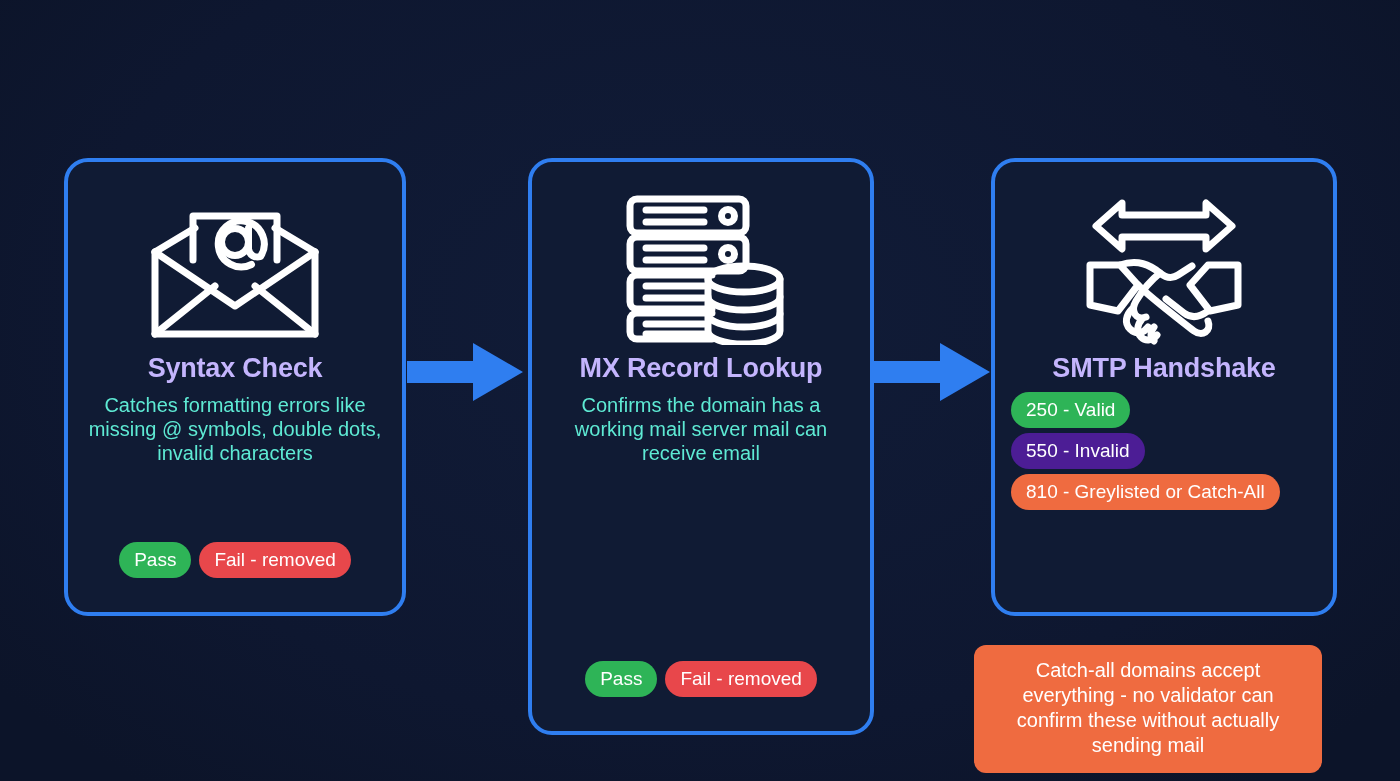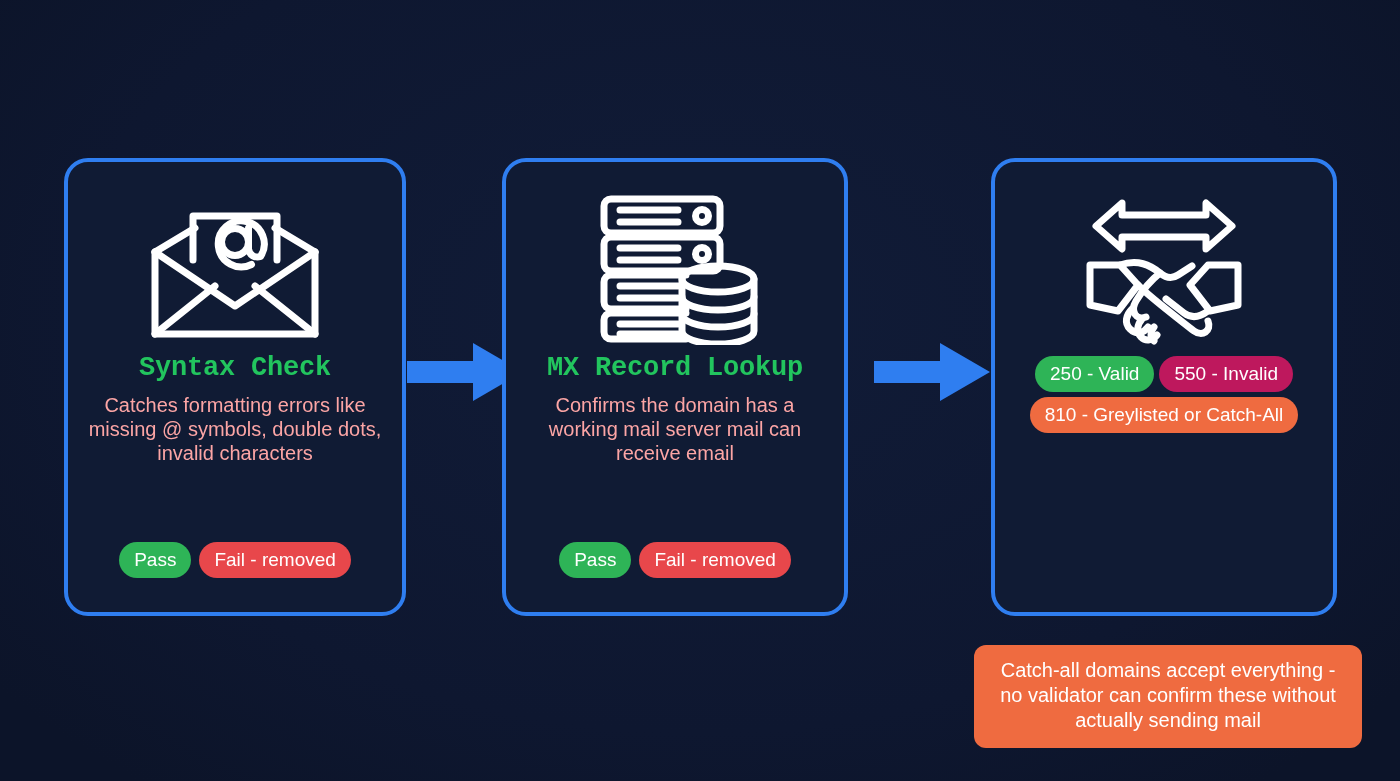--- a/index.html
+++ b/index.html
@@ -29,61 +29,60 @@
     box-sizing: border-box;
     border: 4px solid #2f7ef0;
     border-radius: 24px;
     background: #101b34;
     display: flex;
     flex-direction: column;
     align-items: center;
     padding: 24px 16px 14px 16px;
   }
   #card-0 { left: 64px;  top: 158px; width: 342px; height: 458px; }
-  #card-1 { left: 502px; top: 158px; width: 346px; height: 458px; }
+  #card-1 { left: 528px; top: 158px; width: 346px; height: 577px; }
   #card-2 { left: 991px; top: 158px; width: 346px; height: 458px; }
 
   .icon-wrap {
     height: 158px;
     display: flex;
     align-items: center;
     justify-content: center;
     margin-top: 4px;
   }
   .icon-wrap svg { display: block; }
 
   .card-title {
     font-size: 27px;
     font-weight: bold;
-    color: #22c55e;
+    color: #c4b5fd;
     text-align: center;
     line-height: 1.1;
     margin-top: 6px;
     letter-spacing: -0.2px;
-    font-family: Liberation Mono, monospace;
   }
   .card-desc {
     font-size: 20px;
-    color: #fca5a5;
+    color: #5eead4;
     text-align: center;
     line-height: 1.22;
     margin-top: 9px;
     max-width: 320px;
   }
   .badges {
     display: flex;
     flex-wrap: wrap;
     justify-content: center;
     gap: 8px;
     margin-top: auto;
     width: 100%;
   }
   .badges.stacked {
-    flex-direction: row;
-    align-items: center;
+    flex-direction: column;
+    align-items: flex-start;
     gap: 5px;
     margin-top: 8px;
   }
   .badge {
     display: inline-block;
     border-radius: 999px;
     color: #ffffff;
     font-size: 19px;
     line-height: 1;
     padding: 8px 15px 9px 15px;
@@ -98,21 +97,21 @@
     height: 62px;
   }
   #arrow-0 { left: 407px; top: 341px; }
   #arrow-1 { left: 874px; top: 341px; }
 
   
   #callout {
     position: absolute;
     left: 974px;
     top: 645px;
-    width: 388px;
+    width: 348px;
     box-sizing: border-box;
     background: #ef6b40;
     border-radius: 12px;
     padding: 13px 16px 15px 16px;
     color: #ffffff;
     font-size: 20px;
     line-height: 1.25;
     text-align: center;
   }
 </style>
@@ -204,22 +203,23 @@
         <path d="M58 92 C66 100 76 108 86 116 C96 124 106 132 114 138 C122 144 132 138 128 128"></path>
 
         <path d="M128 118 C120 124 112 126 104 120 L86 106"></path>
         <path d="M80 80 C70 88 62 98 56 108 C50 118 56 128 66 124"></path>
 
         <path d="M52 116 C46 122 44 130 50 136 C56 142 64 140 68 134"></path>
         <path d="M62 126 C57 132 56 139 61 144 C66 149 73 147 77 142"></path>
         <path d="M74 134 C70 139 70 145 74 148"></path>
       </svg>
     </div>
+    <div class="card-title">SMTP Handshake</div>
     <div class="badges stacked">
       <span class="badge" style="background:#2eb457">250 - Valid</span>
-      <span class="badge" style="background:#be185d">550 - Invalid</span>
+      <span class="badge" style="background:#4c1d95">550 - Invalid</span>
       <span class="badge" style="background:#ef6b40">810 - Greylisted or Catch-All</span>
     </div>
   </div>
 
   <div id="callout">Catch-all domains accept everything - no validator can confirm these without actually sending mail</div>
 
 </div>
 
 </body></html>

